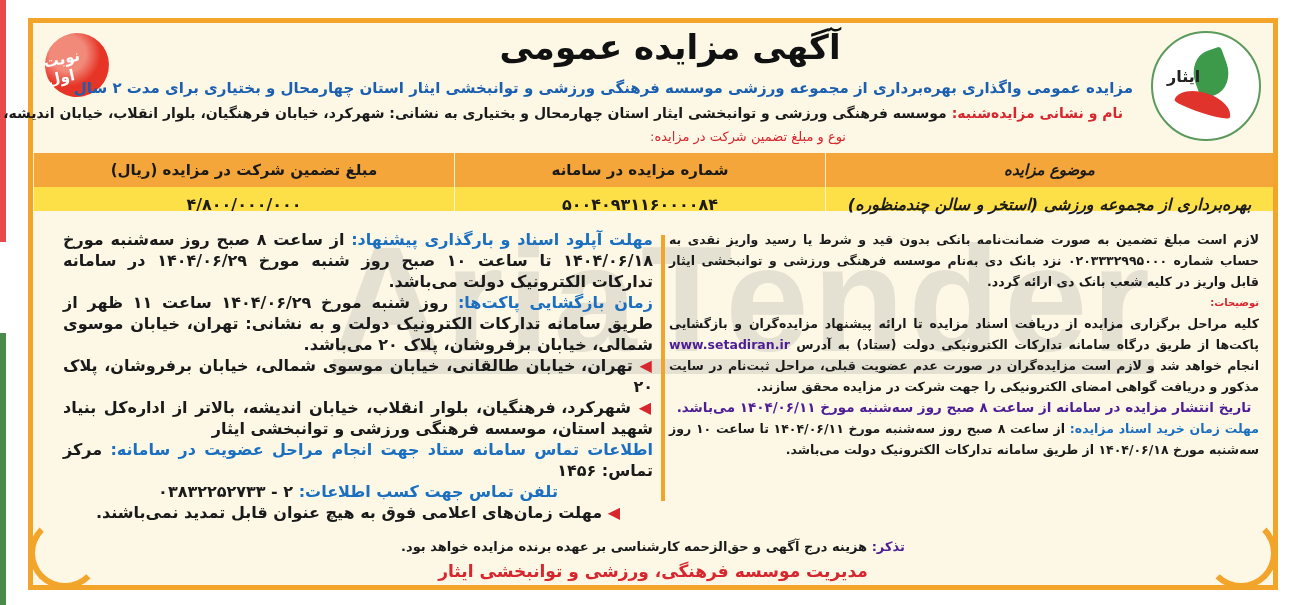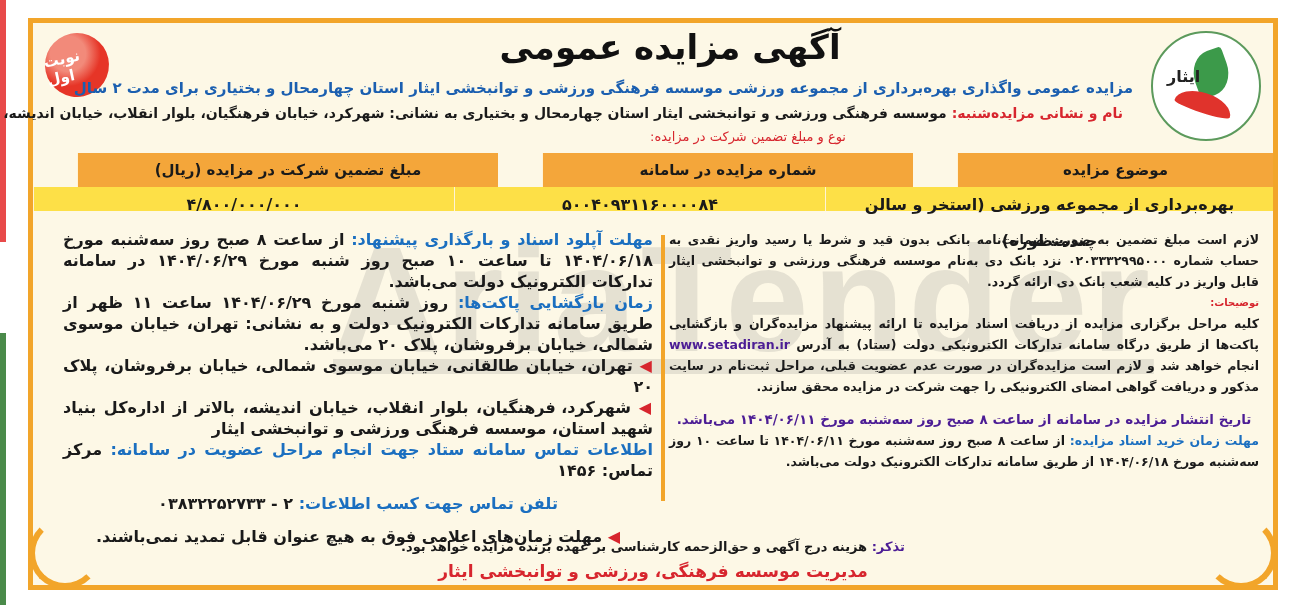--- a/index.html
+++ b/index.html
@@ -43,40 +43,40 @@
     }
     .logo-right .leaf { position: absolute; left: 40px; top: 18px; width: 36px; height: 44px;
       border-radius: 60% 10% 60% 10%; background: #3c9a4a; transform: rotate(-20deg); }
     .logo-right .hand { position: absolute; left: 22px; top: 60px; width: 58px; height: 20px;
       border-radius: 50% 50% 50% 50% / 80% 80% 20% 20%; background: #e0332c; transform: rotate(18deg); }
     .logo-right .word { position: absolute; left: 14px; top: 34px; font-size: 16px; color: #222; font-weight: bold; }
     .table { position: absolute; left: 0; right: 0; top: 130px; }
     .thead, .trow { display: flex; direction: rtl; }
     .thead > div {
       background: #f4a63a; color: #1a1a1a; font-weight: bold; font-size: 15px;
-      text-align: center; height: 34px; line-height: 34px; border-left: 1px solid #fff3d6; margin-left: 44px;
+      text-align: center; height: 34px; line-height: 34px; border-left: 1px solid #fff3d6;
     }
     .trow > div {
       background: #fde047; font-weight: bold; font-size: 16px; text-align: center;
       height: 24px; line-height: 36px; border-left: 1px solid #fff3d6;
     }
-    .c1 { width: 420px; } .c2 { width: 370px; } .c3 { flex: 1; }
+    .c1 { width: 420px; } .c2 { width: 370px; } .c3 { flex: 1; font-style: italic; }
     .col-right {
       position: absolute; right: 14px; top: 206px; width: 590px; direction: rtl; text-align: justify;
       font-size: 12.5px; line-height: 21px; font-weight: bold;
     }
     .col-left {
       position: absolute; left: 30px; top: 206px; width: 590px; direction: rtl; text-align: justify;
       font-size: 16px; line-height: 21px; font-weight: bold;
     }
     .divider { position: absolute; left: 628px; top: 212px; width: 4px; height: 266px; background: #f2a52a; }
     .blue { color: #1b6fc0; }
     .red { color: #4c1d95; }
     .head-red { color: #d7262e; font-size: 10px; }
-    .center { text-align: center; margin-top: 12px; }
+    .center { text-align: center; }
     .bullet { color: #d7262e; }
     .note {
       position: absolute; left: 0; right: 0; top: 516px; text-align: center; direction: rtl;
       font-size: 13px; font-weight: bold;
     }
     .sign {
       position: absolute; left: 0; right: 0; top: 538px; text-align: center; direction: rtl;
       font-size: 17px; font-weight: bold; color: #d7262e;
     }
     .watermark {

